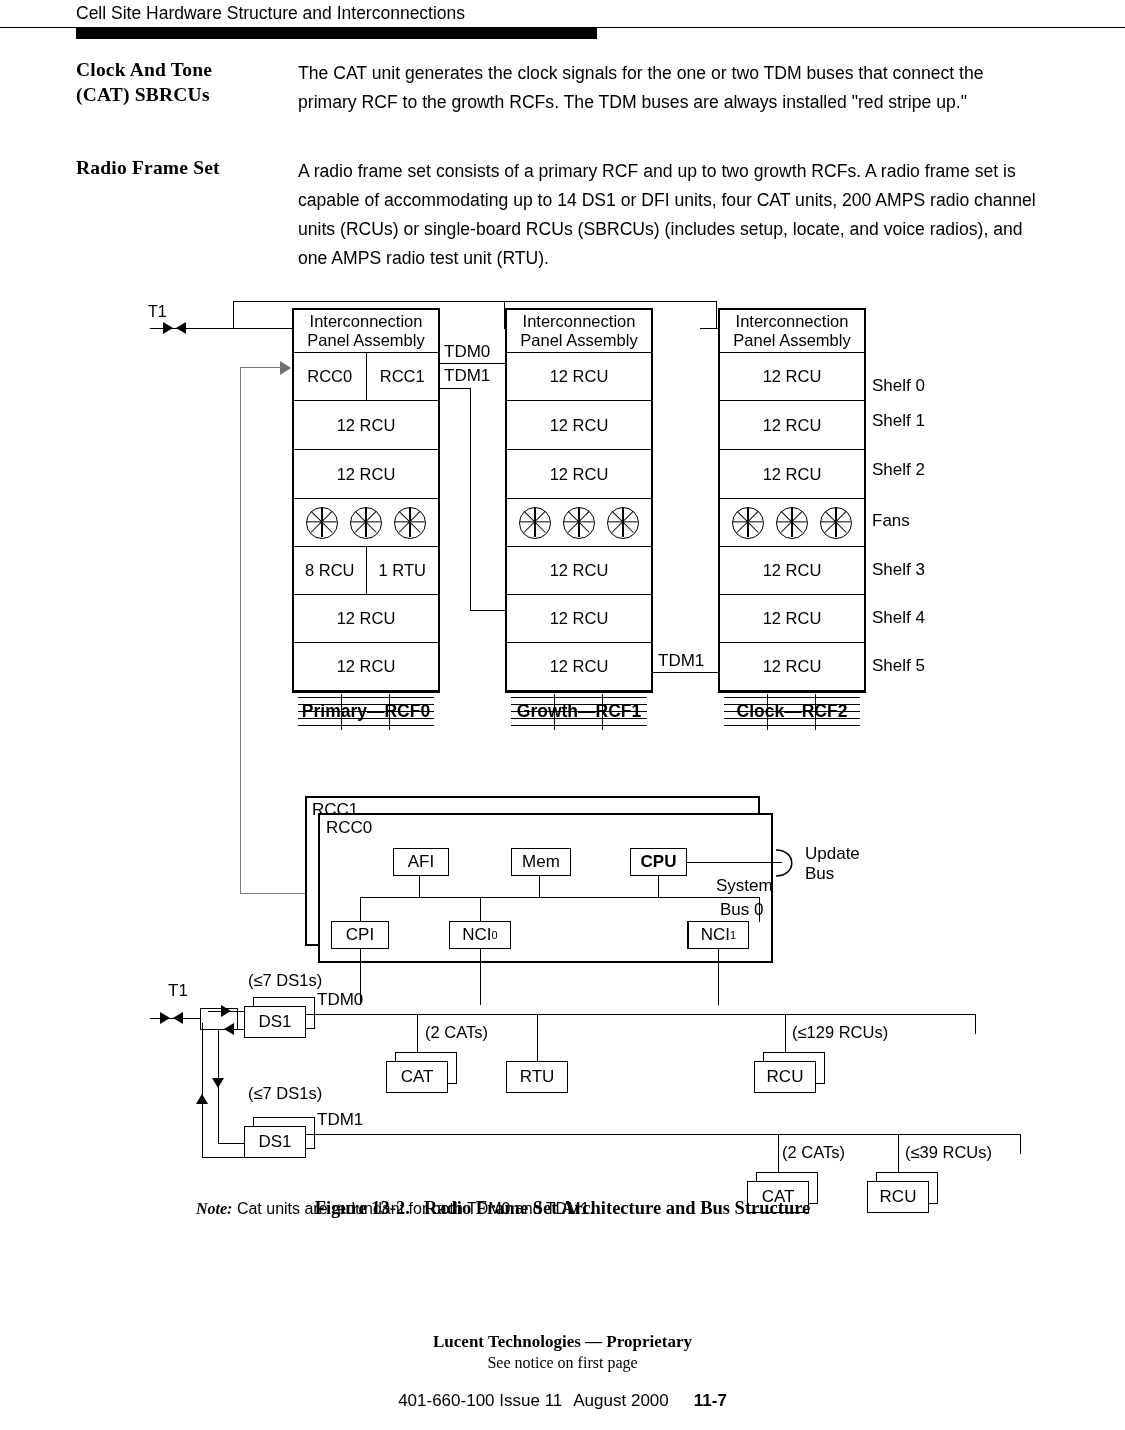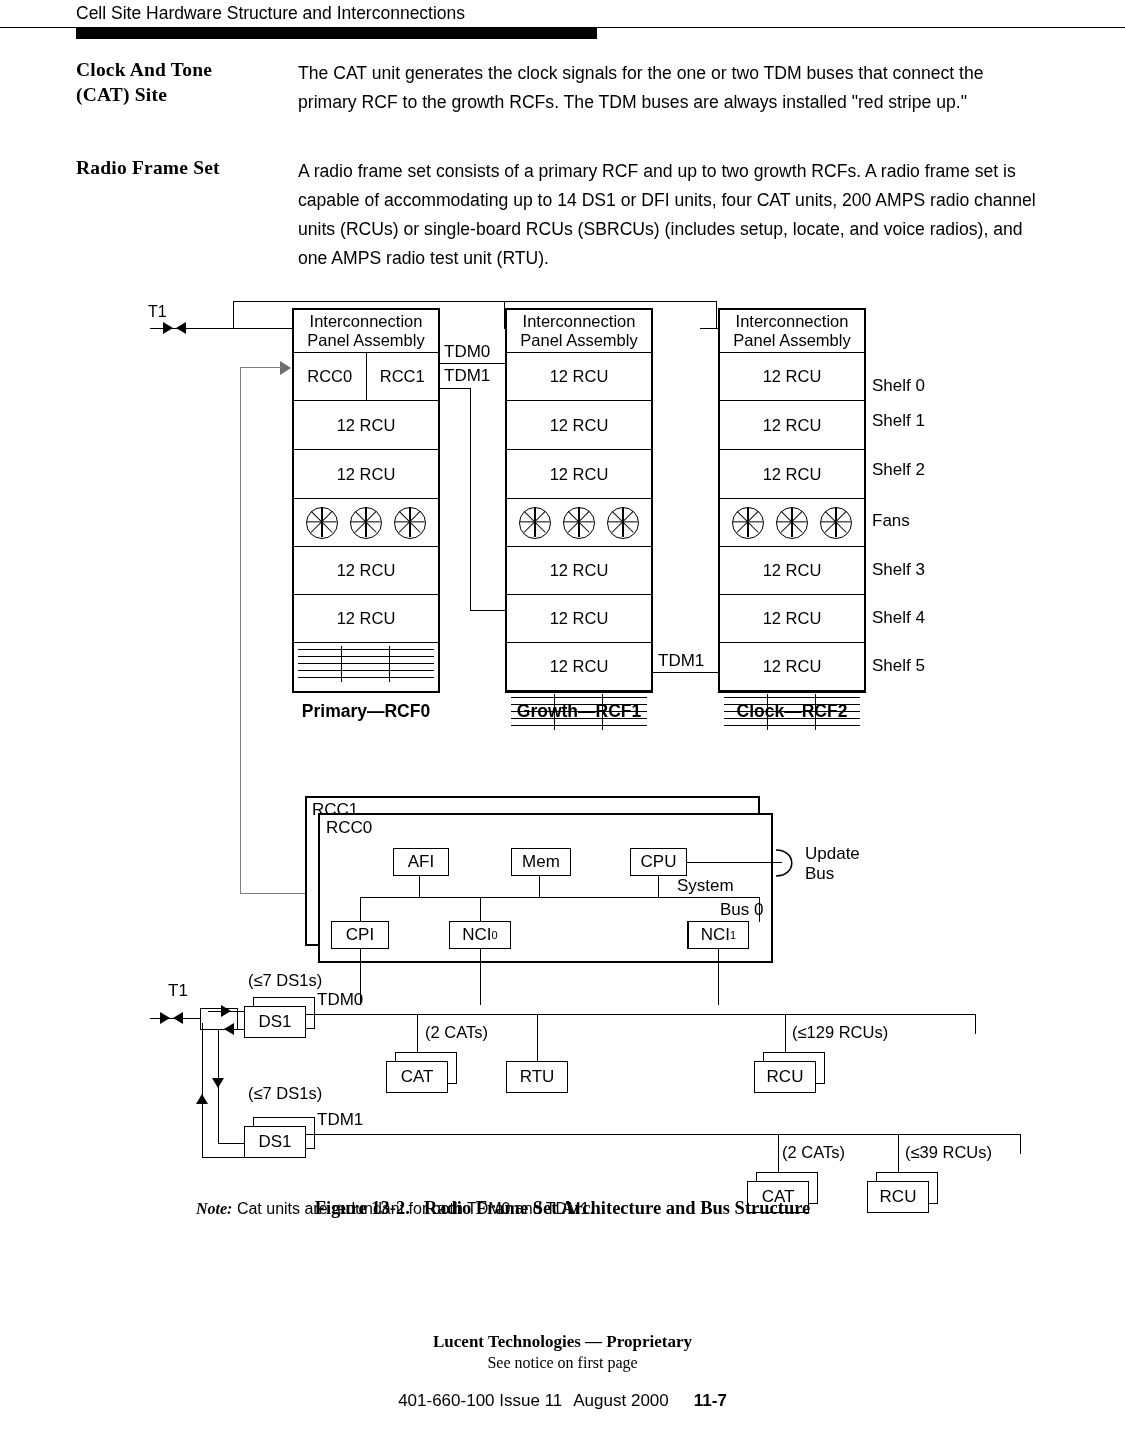--- a/index.html
+++ b/index.html
@@ -94,21 +94,21 @@
 </style>
 </head>
 <body>
 
 <div class="abs" id="runhead">Cell Site Hardware Structure and Interconnections</div>
 <div class="abs" id="headrule"></div>
 <div class="abs" id="headbar"></div>
 
 <div class="abs sidehead" style="left:76px;top:57px;width:215px;">
   <div>Clock And Tone</div>
-  <div>(CAT) Site</div>
+  <div>(CAT) SBRCUs</div>
 </div>
 <div class="abs bodycopy" style="left:298px;top:59px;width:740px;">The CAT unit generates the clock signals for the one or two TDM buses that connect the primary RCF to the growth RCFs. The TDM buses are always installed "red stripe up."</div>
 
 <div class="abs sidehead" style="left:76px;top:155px;width:215px;">
   <div>Radio Frame Set</div>
 </div>
 <div class="abs bodycopy" style="left:298px;top:157px;width:748px;">A radio frame set consists of a primary RCF and up to two growth RCFs. A radio frame set is capable of accommodating up to 14 DS1 or DFI units, four CAT units, 200 AMPS radio channel units (RCUs) or single-board RCUs (SBRCUs) (includes setup, locate, and voice radios), and one AMPS radio test unit (RTU).</div>
 
 <div class="abs" id="figure">
 
@@ -150,20 +150,24 @@
           <i style="transform:rotate(45deg)"></i>
           <i style="transform:rotate(90deg)"></i>
           <i style="transform:rotate(135deg)"></i>
         </div>
       <div class="fan">
           <i style="transform:rotate(0deg)"></i>
           <i style="transform:rotate(45deg)"></i>
           <i style="transform:rotate(90deg)"></i>
           <i style="transform:rotate(135deg)"></i>
         </div>
+    </div>
+    <div class="shelf" style="height:48px;">
+      <div class="half divl">8 RCU</div>
+      <div class="half">1 RTU</div>
     </div>
     <div class="shelf" style="height:48px;">12 RCU</div>
     <div class="shelf" style="height:48px;">12 RCU</div>
     <div class="shelf last vent" style="height:42px;">
       <u style="top:6px"></u>
         <u style="top:13px"></u>
         <u style="top:20px"></u>
         <u style="top:27px"></u>
         <u style="top:34px"></u>
       <s style="left:47px"></s>
@@ -282,39 +286,39 @@
   <div class="hlg" style="left:240px;top:605px;width:78px;"></div>
 
   <div class="outerrcc" style="left:305px;top:508px;width:455px;height:150px;"></div>
   <div class="tag" style="left:312px;top:512px;">RCC1</div>
 
   <div class="innerrcc" style="left:318px;top:525px;width:455px;height:150px;"></div>
   <div class="tag" style="left:326px;top:530px;">RCC0</div>
 
   <div class="ubox" style="left:393px;top:560px;width:56px;height:28px;">AFI</div>
   <div class="ubox" style="left:511px;top:560px;width:60px;height:28px;">Mem</div>
-  <div class="ubox" style="left:630px;top:560px;width:57px;height:28px;">CPU</div>
+  <div class="ubox" style="left:630px;top:560px;width:57px;height:28px;font-weight:bold;">CPU</div>
 
   <div class="hl" style="left:686px;top:574px;width:96px;"></div>
   <svg class="abs" style="left:775px;top:559px;" width="28" height="32">
     <path d="M1 3 C 22 3, 22 29, 1 29" fill="none" stroke="#000" stroke-width="1.6"></path>
   </svg>
   <div class="tag" style="left:805px;top:556px;">Update</div>
   <div class="tag" style="left:805px;top:576px;">Bus</div>
 
   <div class="vl" style="left:419px;top:588px;height:22px;"></div>
   <div class="vl" style="left:539px;top:588px;height:22px;"></div>
   <div class="vl" style="left:658px;top:588px;height:22px;"></div>
 
   <div class="hl" style="left:360px;top:609px;width:400px;"></div>
   <div class="vl" style="left:360px;top:609px;height:25px;"></div>
   <div class="vl" style="left:759px;top:609px;height:25px;"></div>
   <div class="vl" style="left:480px;top:609px;height:25px;"></div>
 
-  <div class="tag" style="left:677px;top:588px;">System</div>
+  <div class="tag" style="left:716px;top:588px;">System</div>
   <div class="tag" style="left:720px;top:612px;">Bus 0</div>
 
   <div class="ubox" style="left:331px;top:633px;width:58px;height:28px;">CPI</div>
   <div class="ubox" style="left:449px;top:633px;width:62px;height:28px;">
     <span>NCI</span>
       <sub>0</sub>
   </div>
   <div class="ubox" style="left:687px;top:633px;width:62px;height:28px;border-left-width:2.6px;">
     <span>NCI</span>
       <sub>1</sub>

